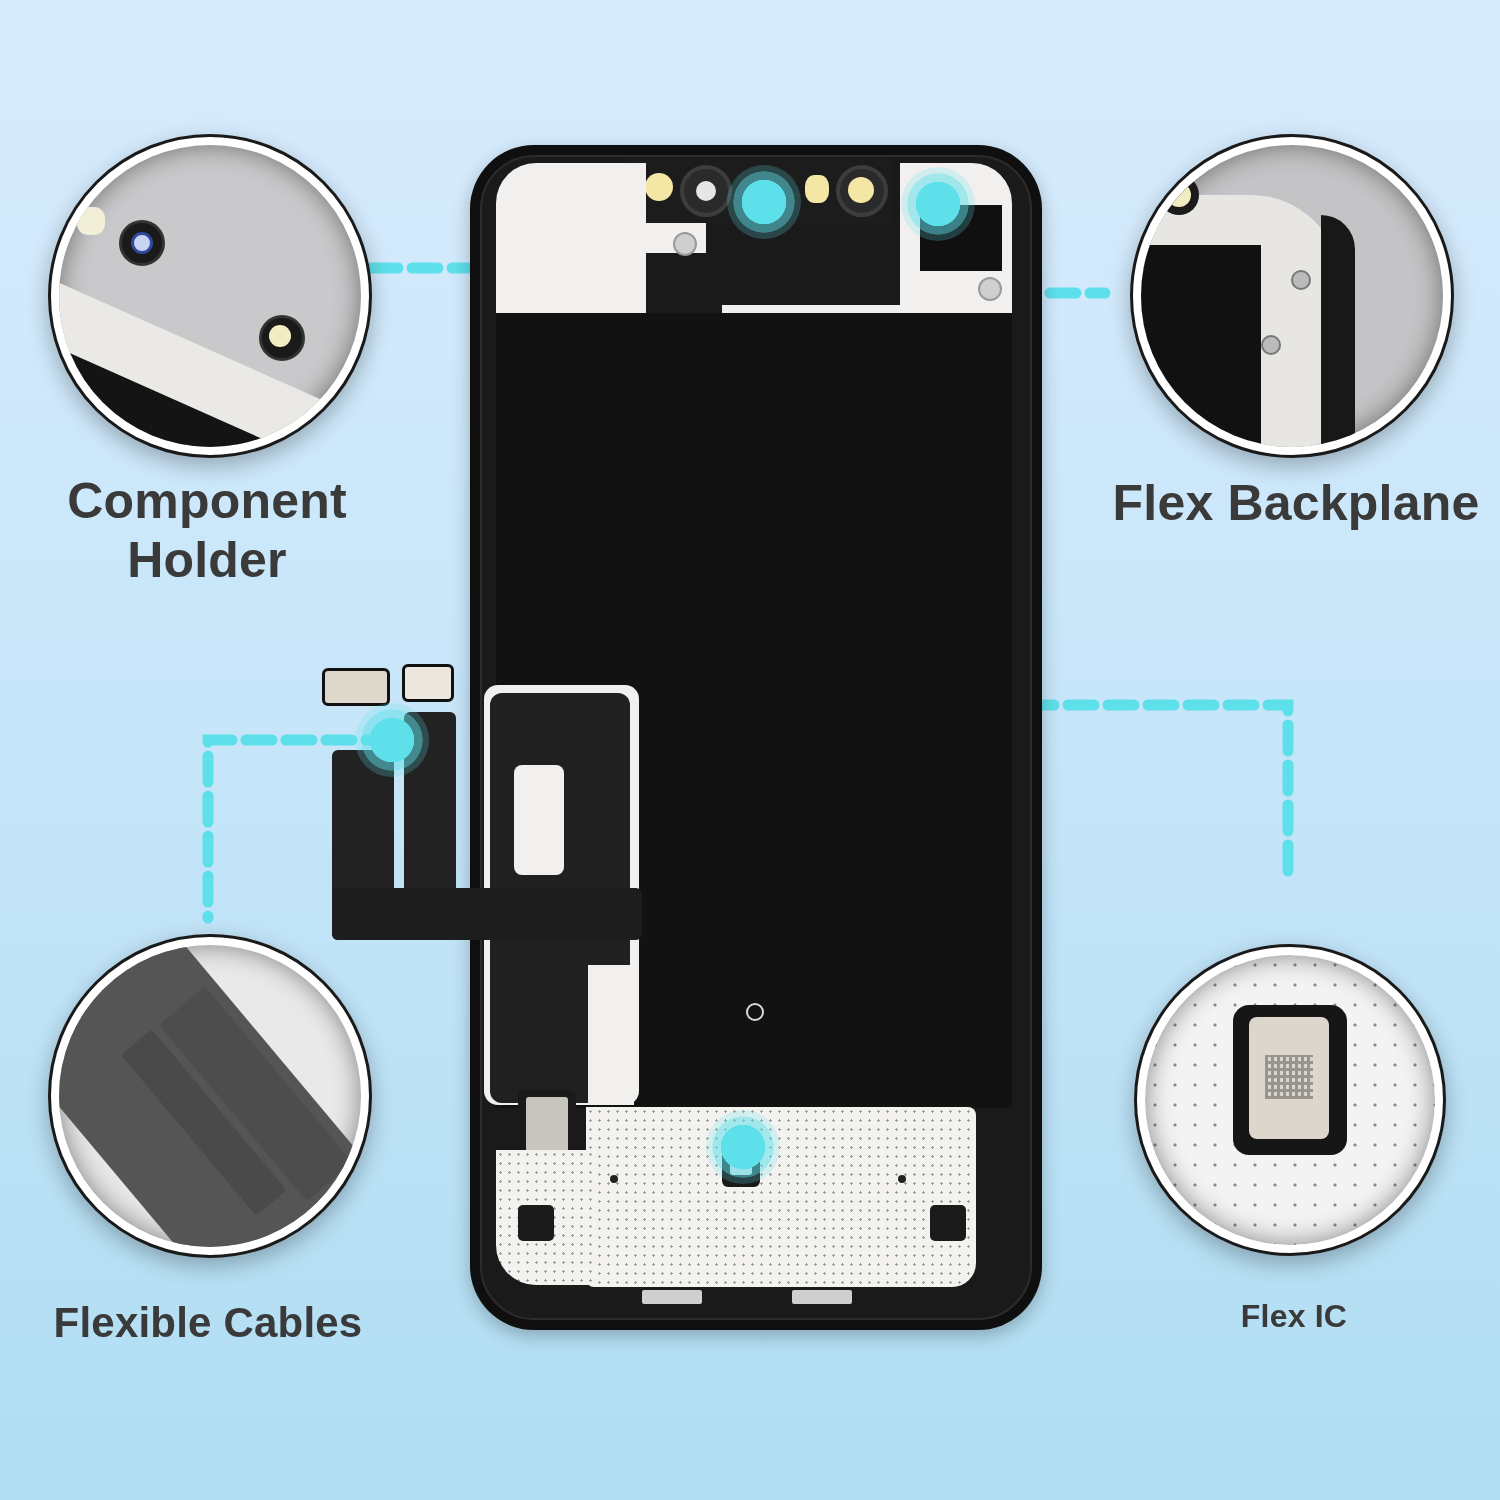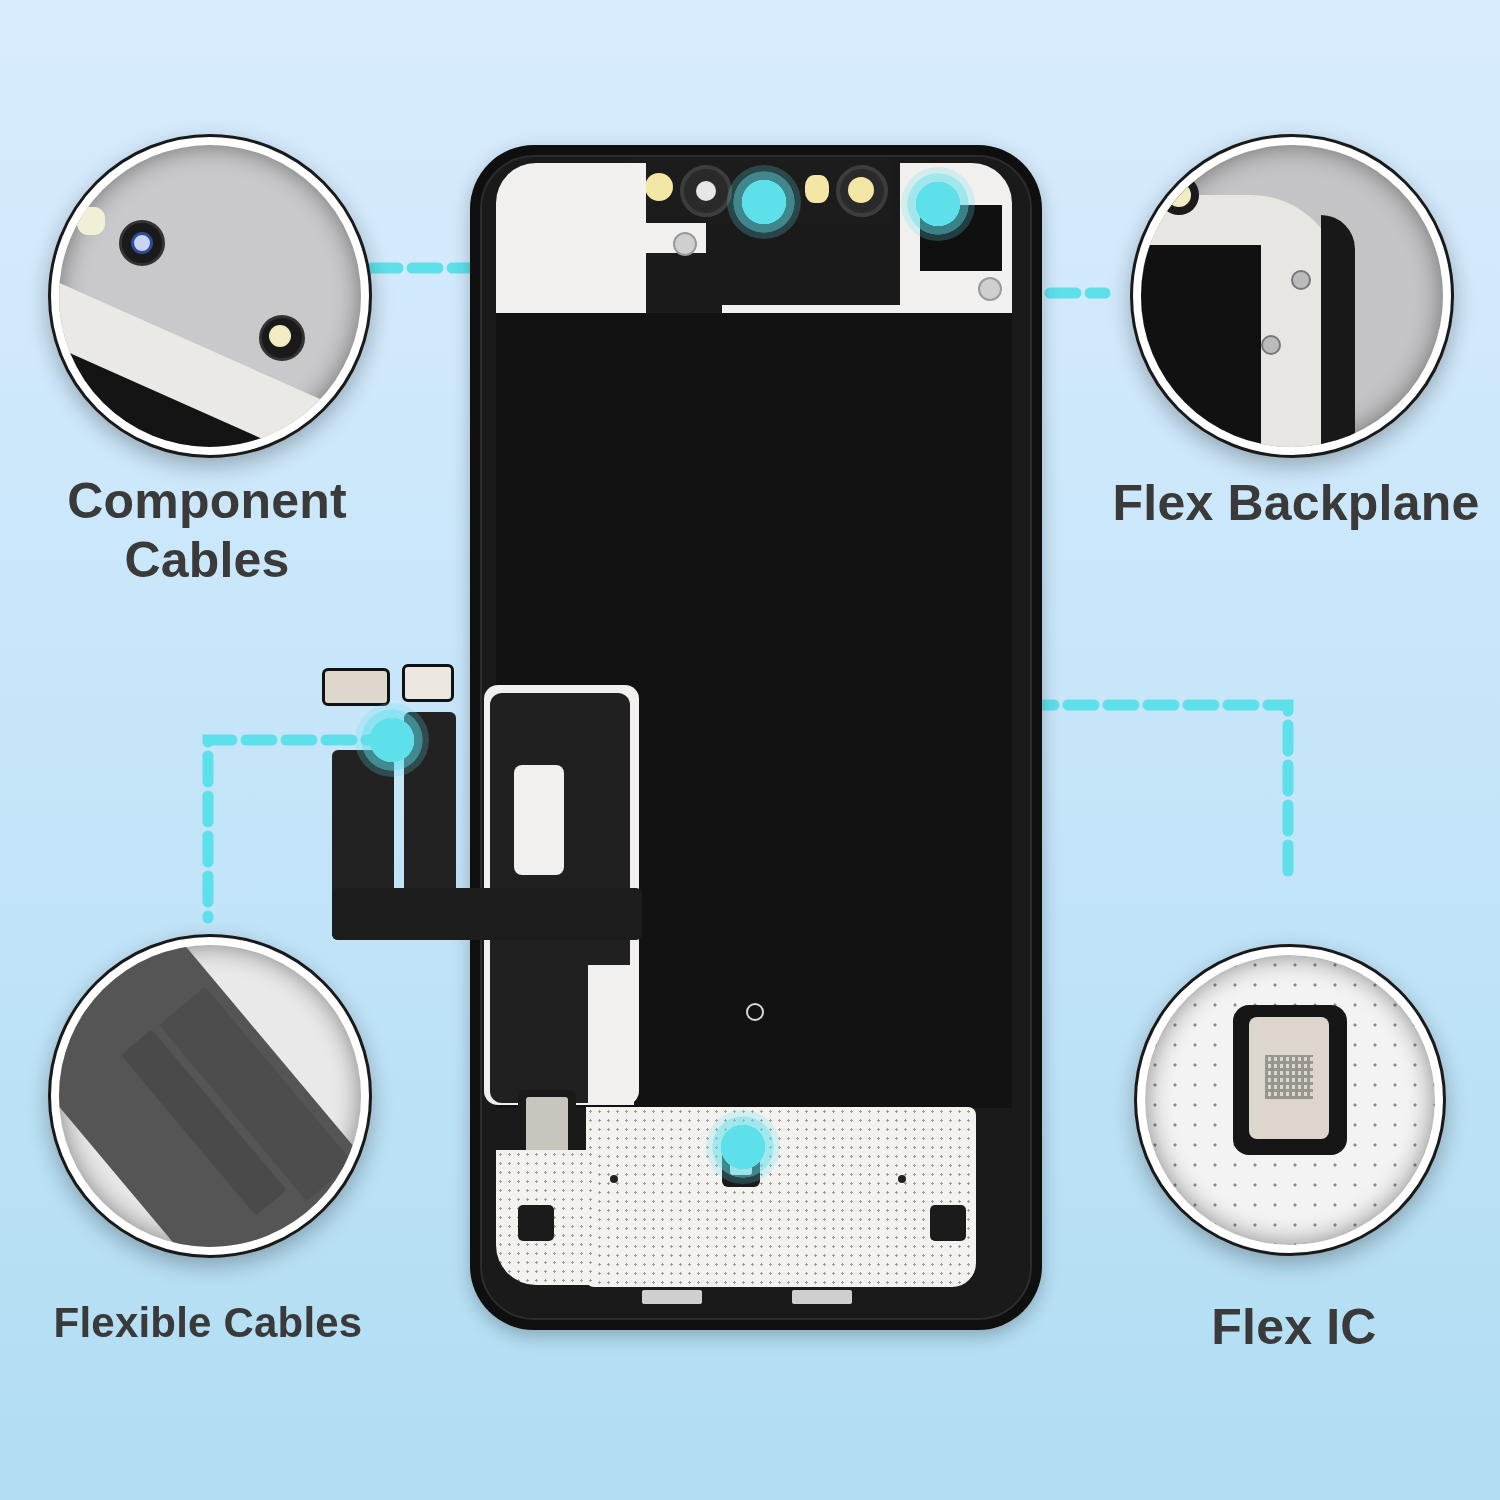--- a/index.html
+++ b/index.html
@@ -135,21 +135,21 @@
     <div class="abs" style="left:-30px;top:190px;width:420px;height:220px;background:#141414;transform:rotate(24deg);transform-origin:left top;"></div>
     <div class="abs" style="left:60px;top:75px;width:40px;height:40px;border-radius:50%;background:#1a1a1a;border:3px solid #333;"></div>
     <div class="abs" style="left:72px;top:87px;width:16px;height:16px;border-radius:50%;background:#c9d4f2;border:3px solid #2f4a9a;"></div>
     <div class="abs" style="left:18px;top:62px;width:28px;height:28px;border-radius:40%;background:#f2efd9;"></div>
     <div class="abs" style="left:200px;top:170px;width:40px;height:40px;border-radius:50%;background:#1a1a1a;border:3px solid #333;"></div>
     <div class="abs" style="left:210px;top:180px;width:22px;height:22px;border-radius:50%;background:#f1ecc2;"></div>
   </div>
 </div>
 <div class="label" style="left:48px;top:472px;width:318px;font-size:50px;">
   <div>Component</div>
-  <div>Cables</div>
+  <div>Holder</div>
 </div>
 
 <div class="callout" style="left:1130px;top:134px;width:318px;height:318px;">
   <div class="inner" style="background:#c4c4c6;">
     <div class="abs" style="left:-10px;top:50px;width:210px;height:300px;background:#e8e6e2;border-radius:0 90px 0 0;"></div>
     <div class="abs" style="left:-10px;top:100px;width:130px;height:260px;background:#111;"></div>
     <div class="abs" style="left:180px;top:70px;width:34px;height:260px;background:#181818;border-radius:0 60px 0 0;"></div>
     <div class="abs" style="left:18px;top:30px;width:40px;height:40px;border-radius:50%;background:#1b1b1b;"></div>
     <div class="abs" style="left:26px;top:38px;width:24px;height:24px;border-radius:50%;background:#f1ecc2;"></div>
     <div class="abs" style="left:150px;top:125px;width:16px;height:16px;border-radius:50%;background:#bbb;border:2px solid #777;"></div>
@@ -167,13 +167,13 @@
 </div>
 <div class="label" style="left:10px;top:1298px;width:396px;font-size:42px;">Flexible Cables</div>
 
 <div class="callout" style="left:1134px;top:944px;width:306px;height:306px;">
   <div class="inner" style="background-color:#f3f3f3;background-image:radial-gradient(#8a8a8a 1.3px, transparent 1.8px);background-size:20px 20px;">
     <div class="abs" style="left:88px;top:50px;width:114px;height:150px;background:#161616;border-radius:16px;"></div>
     <div class="abs" style="left:104px;top:62px;width:80px;height:122px;background:#dcd6cc;border-radius:8px;"></div>
     <div class="abs" style="left:120px;top:100px;width:48px;height:44px;background-image:repeating-linear-gradient(90deg,#6c6a66 0 3px,transparent 3px 6px),repeating-linear-gradient(0deg,#6c6a66 0 3px,transparent 3px 7px);opacity:0.6;"></div>
   </div>
 </div>
-<div class="label" style="left:1180px;top:1298px;width:228px;font-size:50px;">Flex IC</div>
+<div class="label" style="left:1180px;top:1298px;width:228px;font-size:32px;">Flex IC</div>
 
 </body></html>

